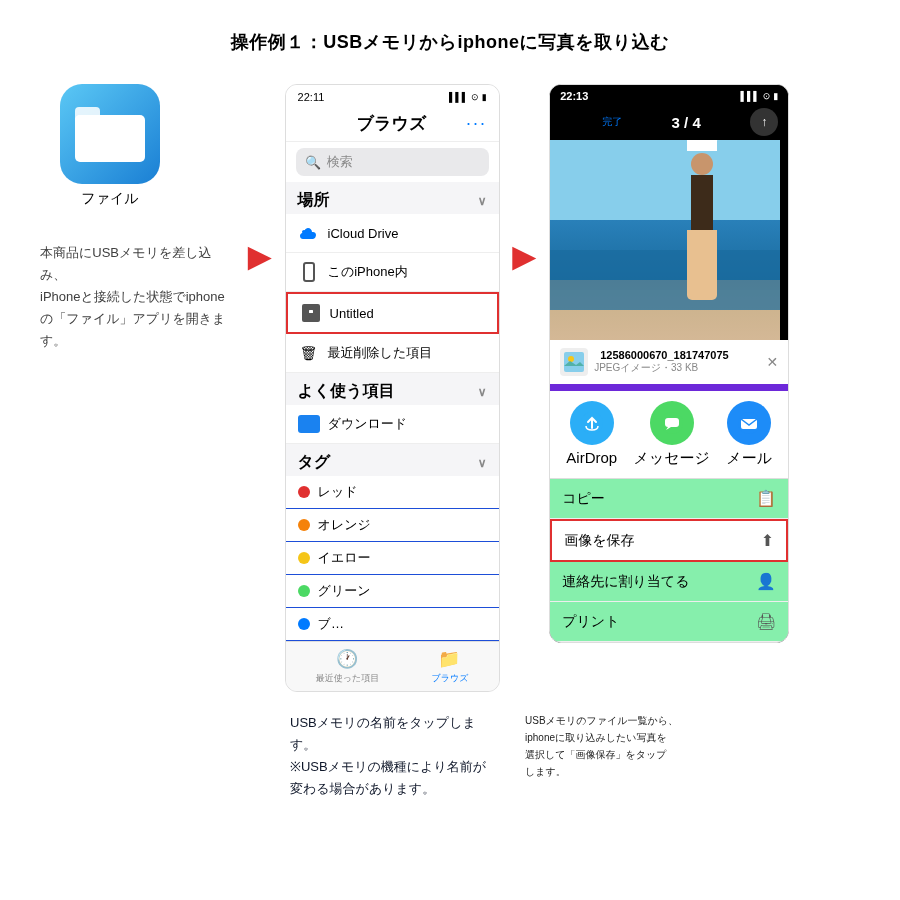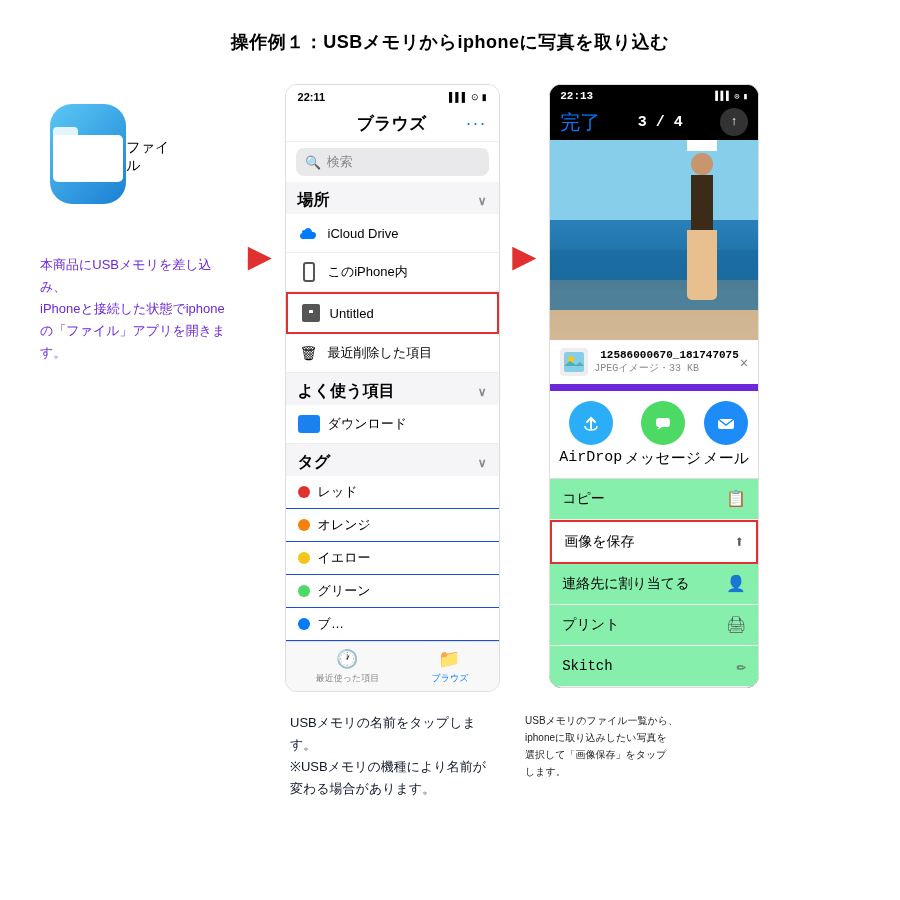--- a/index.html
+++ b/index.html
@@ -42,21 +42,21 @@
       flex-direction: column;
       align-items: flex-start;
       width: 200px;
       flex-shrink: 0;
     }
 
     .app-icon-wrapper {
       width: 120px;
       height: 140px;
       display: flex;
-      flex-direction: row;
+      flex-direction: column;
       align-items: center;
       margin-left: 10px;
     }
 
     .app-icon {
       width: 100px;
       height: 100px;
       border-radius: 22px;
       background: linear-gradient(135deg, #5bc8f5 0%, #1a7fd4 100%);
       display: flex;
@@ -98,21 +98,21 @@
 
     .phone-status-bar {
       display: flex;
       justify-content: space-between;
       align-items: center;
       padding: 6px 12px 3px;
       font-size: 11px;
       background: #fff;
     }
 
-    .status-time { font-weight: 700; font-size: 11px; }
+    .status-time { font-weight: 400; font-size: 11px; }
     .status-icons { display: flex; gap: 3px; align-items: center; font-size: 9px; }
 
     .phone-header {
       background: #fff;
       padding: 6px 12px 6px;
       display: flex;
       align-items: center;
       justify-content: space-between;
       border-bottom: 1px solid #eee;
     }
@@ -232,30 +232,29 @@
       font-size: 9px;
       color: #888;
       gap: 2px;
     }
 
     .tab-item.active { color: #007aff; }
     .tab-icon { font-size: 18px; }
 
     
     .phone2 {
-      width: 210px;
+      width: 240px;
       background: #000;
       border-radius: 12px;
       border: 1px solid #ddd;
       overflow: hidden;
       flex-shrink: 0;
-      font-family: Liberation Mono, monospace;
-    }
-
-    .done-btn { color: #007aff; font-size: 20px; }
+    }
+
+    .done-btn { color: #007aff; font-size: 10px; margin-left: 42px; }
     .photo-counter { color: #fff; font-size: 15px; font-weight: 600; }
     .nav-circle {
       width: 28px;
       height: 28px;
       border-radius: 50%;
       background: rgba(255,255,255,0.2);
       display: flex;
       align-items: center;
       justify-content: center;
       color: #fff;
@@ -391,21 +390,21 @@
 
           <svg width="70" height="55" viewBox="0 0 70 55">
             <rect x="0" y="8" width="70" height="47" rx="5" fill="white"></rect>
             <rect x="0" y="8" width="28" height="12" rx="5" fill="white"></rect>
             <rect x="0" y="0" width="25" height="16" rx="4" fill="rgba(255,255,255,0.85)"></rect>
           </svg>
         </div>
         <div class="app-label">ファイル</div>
       </div>
 
-      <div class="left-description" style="margin-top:30px; font-size:13px; line-height:1.7; color:#6d28d9;">
+      <div class="left-description" style="margin-top:18px; font-size:13px; line-height:1.7; color:#404040;">
         本商品にUSBメモリを差し込み、<br>iPhoneと接続した状態でiphone<br>の「ファイル」アプリを開きます。
       </div>
     </div>
 
     <div class="arrow-container" style="margin-left:0px; margin-right:5px;">
       <span class="red-arrow">►</span>
     </div>
 
     <div class="phone-screen">
 
@@ -624,24 +623,20 @@
         <div class="share-action">
           <span>連絡先に割り当てる</span>
           <span class="action-icon">👤</span>
         </div>
 
         <div class="share-action">
           <span>プリント</span>
           <span class="action-icon">🖨</span>
         </div>
 
-        <div class="share-action">
-          <span>Skitch</span>
-          <span class="action-icon">✏</span>
-        </div>
 
       </div>
     </div>
 
   </div>
 
   <div class="bottom-descriptions">
 
     <div style="width:240px;"></div>
 

